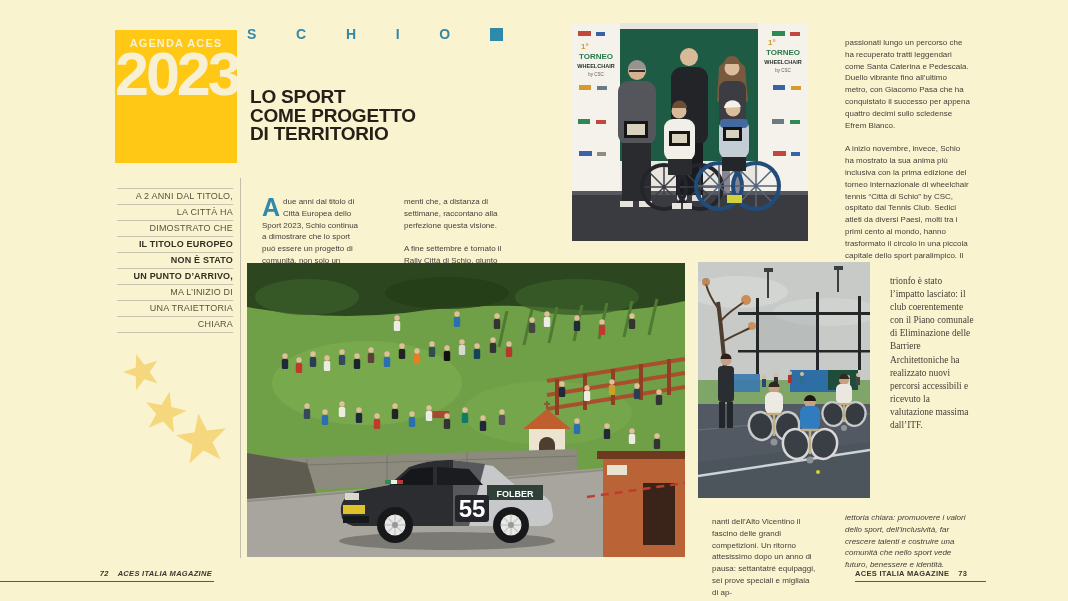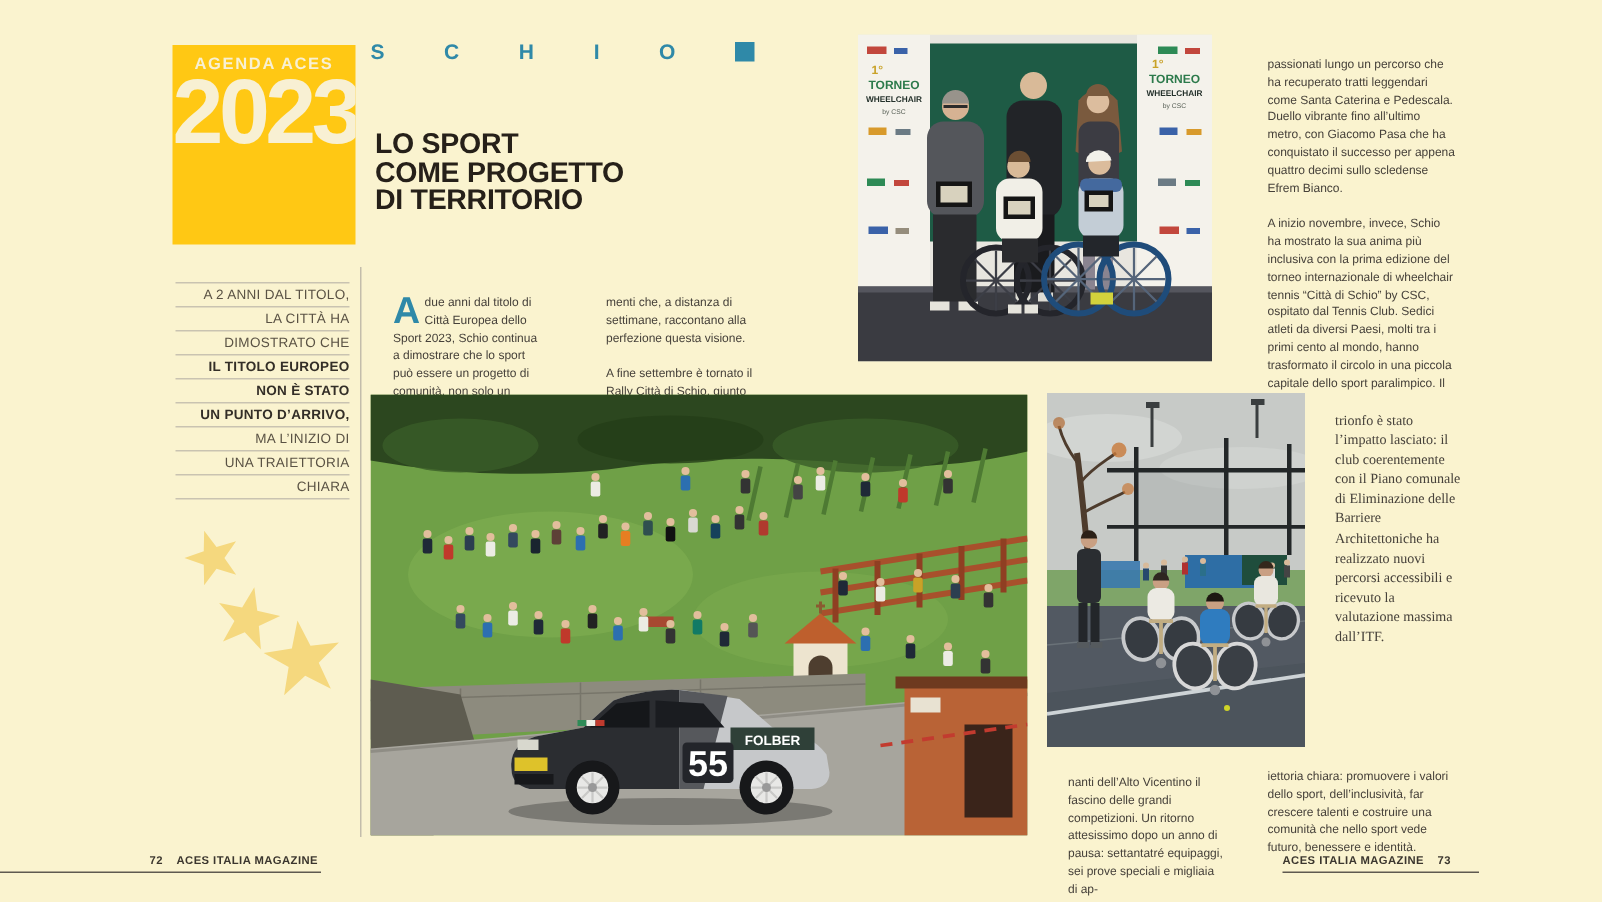--- a/index.html
+++ b/index.html
@@ -30,29 +30,29 @@
   .star{position:absolute;}
   
   .bodytext{font-size:8px;line-height:11.8px;color:#46413A;}
   .bodytext p{margin:12px;}
   .intro1{position:absolute;left:250px;top:184px;width:122px;}
   .intro2{position:absolute;left:392px;top:184px;width:132px;}
   .dropcap{float:left;font-size:25px;line-height:21px;font-weight:bold;color:#2F89A8;margin:1px 3px 0 0;}
   .col4a{position:absolute;left:833px;top:25px;width:150px;height:238px;overflow:hidden;}
   .col4b{position:absolute;left:878px;top:263px;width:108px;height:236px;overflow:hidden;
          font-size:9.4px;line-height:13.1px;font-family:Liberation Serif, serif;}
-  .col4c{position:absolute;left:833px;top:500px;width:150px;}
+  .col4c{position:absolute;left:833px;top:500px;width:150px;font-style:italic;}
   .col3{position:absolute;left:700px;top:504px;width:128px;}
   
   .photo{position:absolute;display:block;}
   svg text{font-family:"Liberation Sans",sans-serif;}
   
   .footer-text{position:absolute;top:569px;display:flex;gap:9px;font-size:7.5px;font-weight:bold;
                color:#3B362E;letter-spacing:0.3px;}
-  .footer-left-text{left:0;width:212px;justify-content:flex-end;padding-right:2px;}
+  .footer-left-text{left:0;width:212px;justify-content:flex-end;padding-right:2px;font-style:italic;}
   .footer-right-text{left:855px;width:131px;justify-content:flex-start;}
   .footer-rule{position:absolute;top:581px;height:1px;background:#5E5950;}
   .footer-rule-left{left:0;width:214px;}
   .footer-rule-right{left:855px;width:131px;}
 </style>
 </head>
 <body>
 
 <div class="spread">
 

